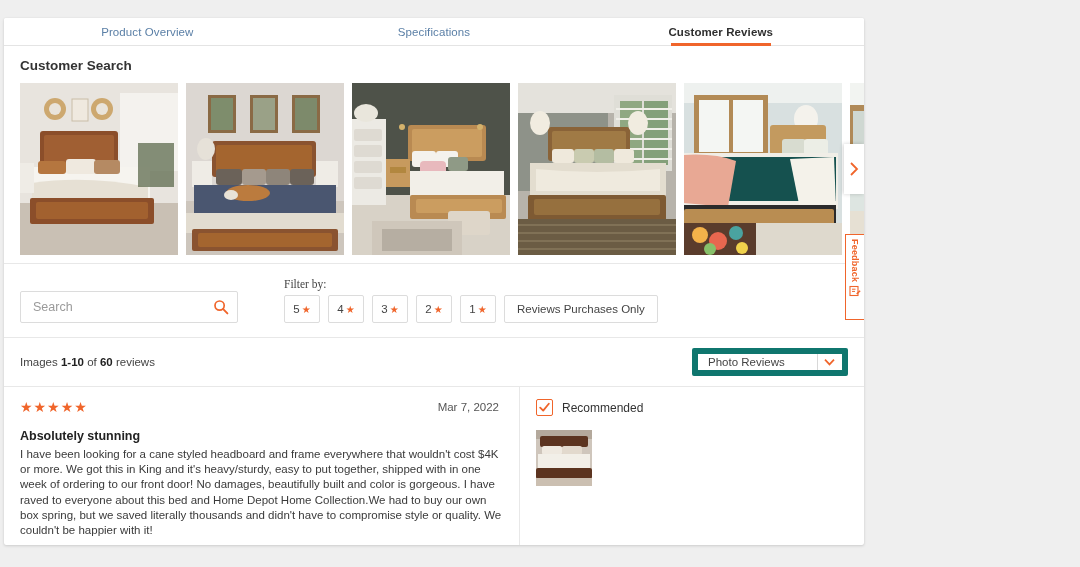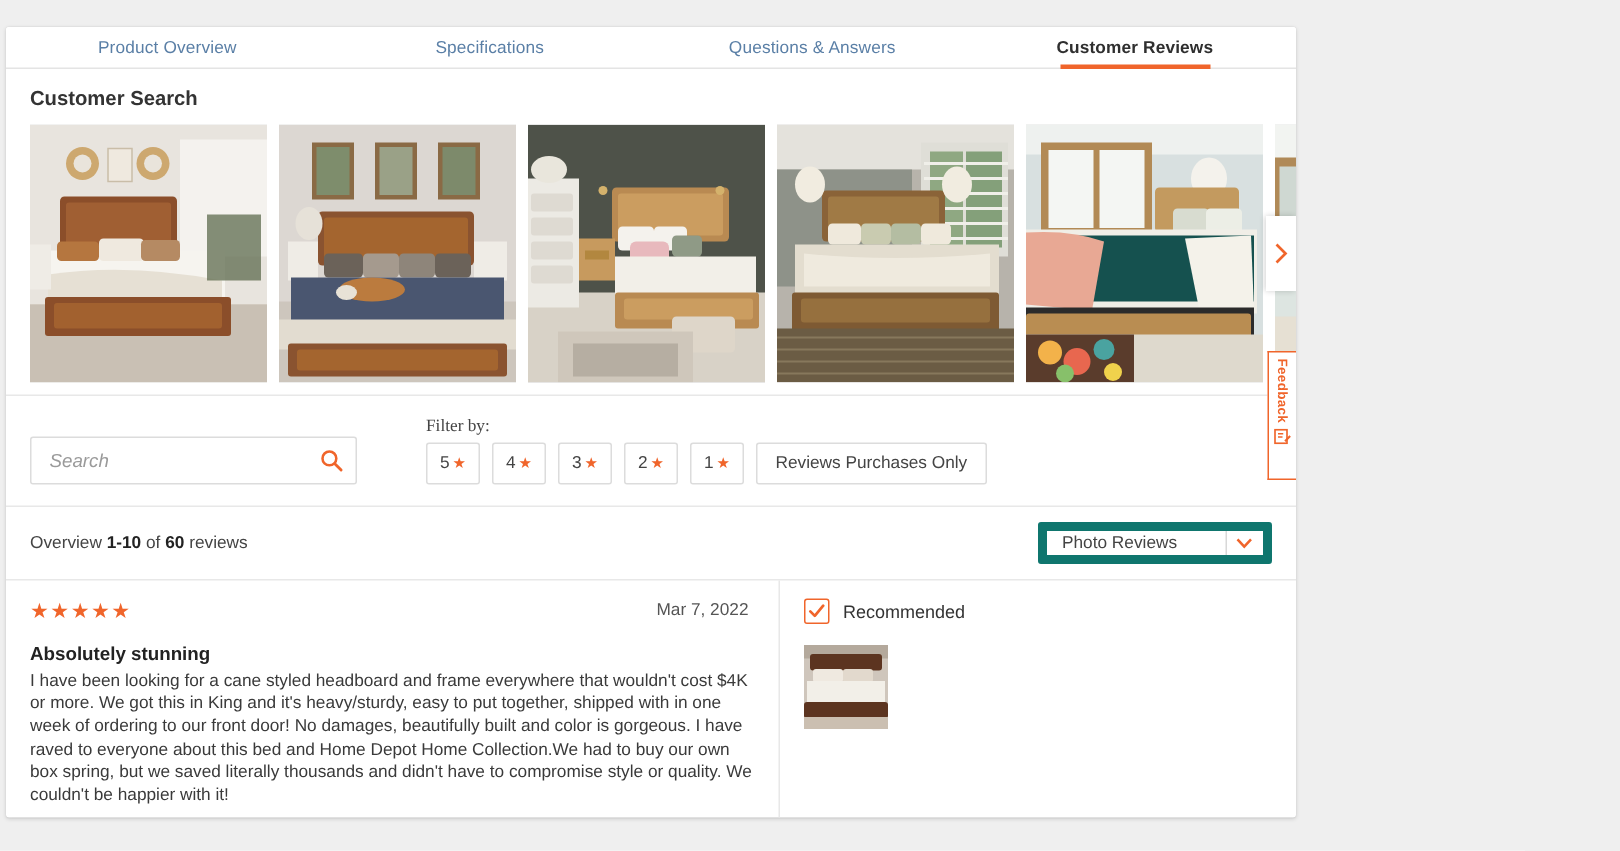--- a/index.html
+++ b/index.html
@@ -104,21 +104,20 @@
     width: 218px; height: 32px;
     border: 1px solid #dcdcdc; border-radius: 2px;
     display: flex; align-items: center;
     padding: 0 8px 0 12px; background: #fff;
   }
   .search-wrap input {
     flex: 1; border: none; outline: none;
     font-size: 12.5px; color: #444;
     font-family: "Liberation Sans", sans-serif;
     background: transparent;
-    font-style: italic;
   }
   .search-wrap input::placeholder { color: #9a9a9a; }
   .search-ico { width: 16px; height: 16px; cursor: pointer; }
 
   .filter-col { display: flex; flex-direction: column; gap: 5px; }
   .filter-label { font-size: 11.5px; color: #444; font-family: Liberation Serif, serif; }
   .filter-row { display: flex; gap: 8px; align-items: center; }
   .star-chip {
     min-width: 36px; height: 28px;
     border: 1px solid #dcdcdc; border-radius: 2px;
@@ -200,23 +199,20 @@
 
 <div class="page">
   <div class="card">
 
     <div class="tabbar">
       <div class="tab">
         <span>Product Overview</span>
       </div>
       <div class="tab">
         <span>Specifications</span>
-      </div>
-      <div class="tab">
-        <span>Questions &amp; Answers</span>
       </div>
       <div class="tab active">
         <span>Customer Reviews</span>
         <span class="underline"></span>
       </div>
     </div>
 
     <div class="ci-head">Customer Search</div>
 
     <div class="gallery">
@@ -466,21 +462,21 @@
           </div>
           <div class="vp-chip">
             <span>Reviews Purchases Only</span>
           </div>
         </div>
       </div>
     </div>
 
     <div class="showing-row">
       <div class="showing-txt">
-        <span>Overview </span><b>1-10</b><span> of </span><b>60</b><span> reviews</span>
+        <span>Images </span><b>1-10</b><span> of </span><b>60</b><span> reviews</span>
       </div>
       <div class="sortsel">
         <span>Photo Reviews</span>
         <span class="right">
           <span class="divider"></span>
           <svg class="chev" viewBox="0 0 11 8">
             <polyline points="1,1.6 5.5,6.4 10,1.6" fill="none" stroke="#f0652b" stroke-width="1.7"></polyline>
           </svg>
         </span>
       </div>

